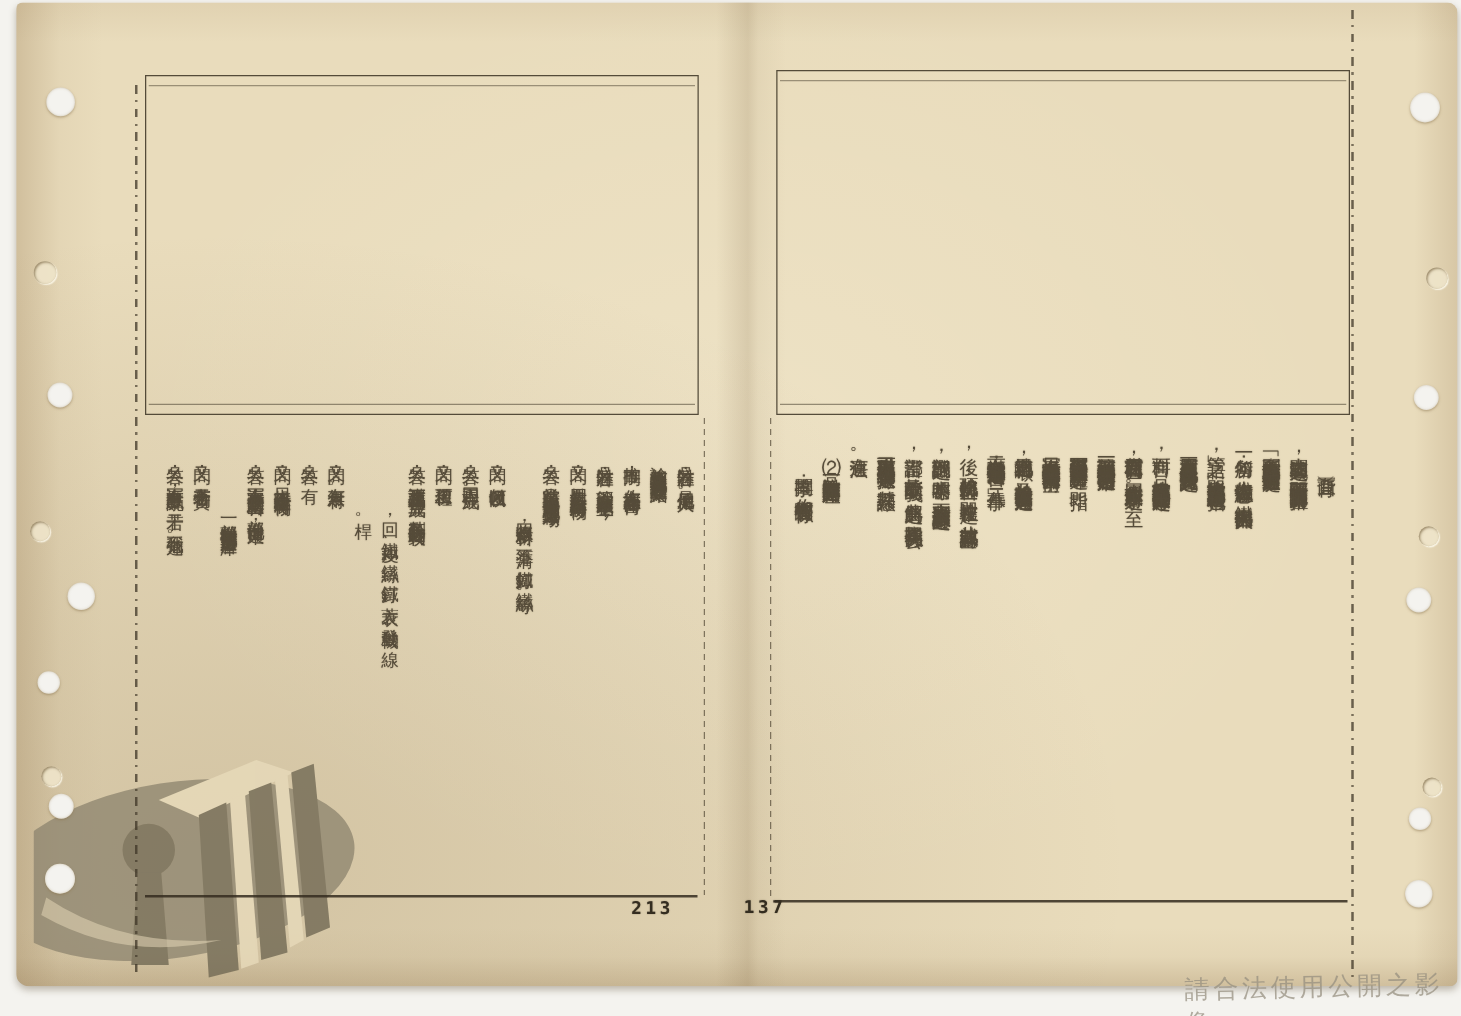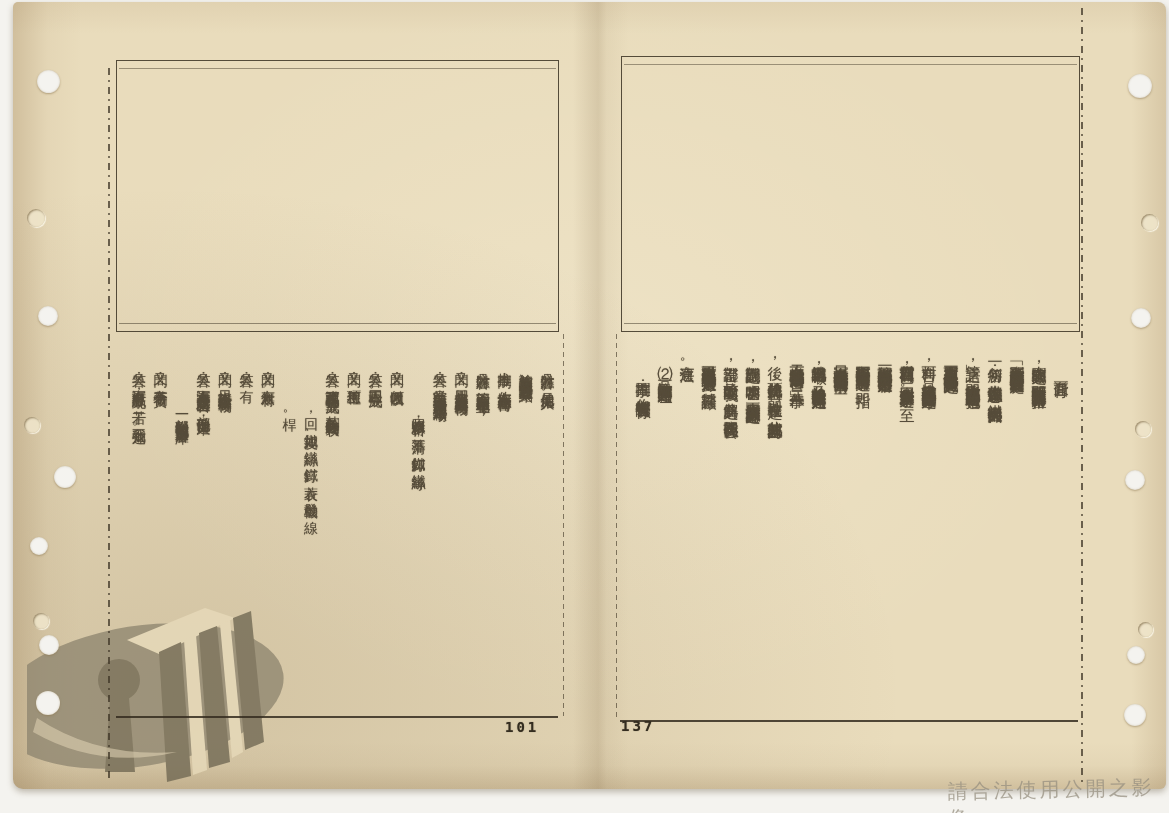--- a/index.html
+++ b/index.html
@@ -127,22 +127,22 @@
         <div class="vcol" style="padding-top: 0px;">部證詞觀之，本甚明瞭。更審判決不顧該郭源河之全</div>
         <div class="vcol" style="padding-top: 0px;">部證言，故予斷句取義，曲爲之解，指爲即係大同公</div>
         <div class="vcol" style="padding-top: 0px;">司可領取日海軍另批寄託保管物資之依據，其採證顯</div>
         <div class="vcol" style="padding-top: 0px;">有違法。</div>
         <div class="vcol" style="padding-top: 0px;">⑵吳注財在第一審之問答同如左：</div>
         <div class="vcol" style="padding-top: 16px;">推事問：你與被告有何關係？</div>
       </div>
 
     <div class="hline" style="left:103px;top:714px;width:442px;"></div>
     <div class="hline" style="left:607px;top:718px;width:458px;"></div>
-    <div class="pagenum" style="left:492px;top:717px;">101</div>
-    <div class="pagenum" style="left:608px;top:716px;">137</div>
+    <div class="pagenum" style="left:492px;top:717px;">213</div>
+    <div class="pagenum" style="left:582px;top:716px;">137</div>
   </div>
 
   <div class="hole" style="left:37px;top:70px;width:23px;height:23px;"></div>
   <div class="dent" style="left:27px;top:209px;width:18px;height:18px;"></div>
   <div class="hole" style="left:38px;top:306px;width:20px;height:20px;"></div>
   <div class="dent" style="left:24px;top:417px;width:16px;height:16px;"></div>
   <div class="hole" style="left:54px;top:466px;width:22px;height:22px;"></div>
   <div class="hole" style="left:30px;top:537px;width:18px;height:18px;"></div>
   <div class="dent" style="left:33px;top:613px;width:16px;height:16px;"></div>
   <div class="hole" style="left:39px;top:635px;width:20px;height:20px;"></div>

